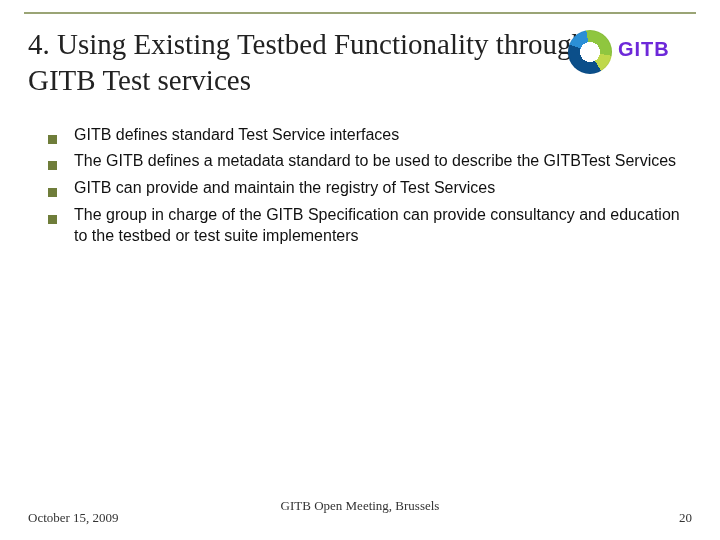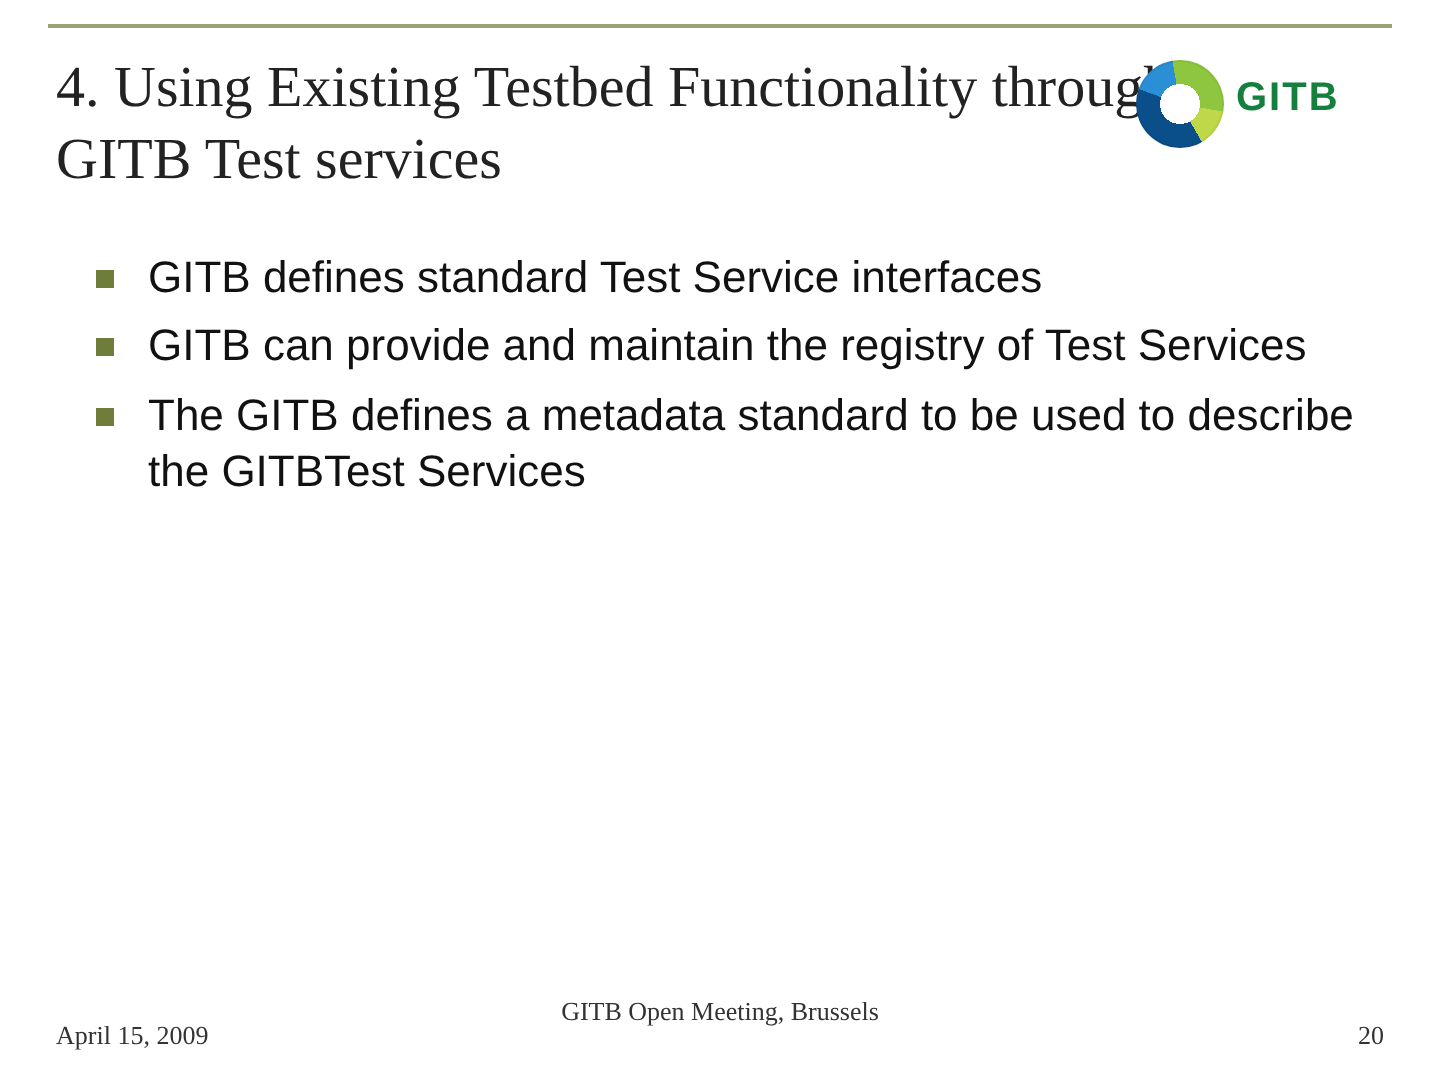--- a/index.html
+++ b/index.html
@@ -63,31 +63,31 @@
     box-shadow: 0 0 0 1px rgba(0,0,0,0.05) inset;
   }
   .logo-text {
     position: absolute;
     left: 50px;
     top: 12px;
     font-family: Arial, Helvetica, sans-serif;
     font-weight: 700;
     font-size: 20px;
     letter-spacing: 1px;
-    color: #15803d;
+    color: #6d28d9;
   }
   ul.bullets {
     list-style: none;
     margin: 26px 0 0 0;
     padding: 0 6px 0 18px;
   }
   ul.bullets li {
     position: relative;
     padding: 0 0 6px 28px;
-    font-size: 22px;
+    font-size: 16px;
     line-height: 1.3;
     color: #111;
   }
   ul.bullets li::before {
     content: "";
     position: absolute;
     left: 2px;
     top: 10px;
     width: 9px;
     height: 9px;
@@ -115,22 +115,23 @@
   <div class="title-row">
     <div class="title">4. Using Existing Testbed Functionality through GITB Test services</div>
     <div class="logo">
       <div class="logo-circle"></div>
       <div class="logo-text">GITB</div>
     </div>
   </div>
 
   <ul class="bullets">
     <li><span>GITB defines standard Test Service interfaces</span></li>
+    <li><span>The GITB defines a metadata standard to be used to describe the GITBTest Services</span></li>
     <li><span>GITB can provide and maintain the registry of Test Services</span></li>
-    <li><span>The GITB defines a metadata standard to be used to describe the GITBTest Services</span></li>
+    <li><span>The group in charge of the GITB Specification can provide consultancy and education to the testbed or test suite implementers</span></li>
   </ul>
 
   <div class="footer">
-    <span class="date">April 15, 2009</span>
+    <span class="date">October 15, 2009</span>
     <span class="center">GITB Open Meeting, Brussels</span>
     <span class="page">20</span>
   </div>
 </div>
 
 </body></html>

